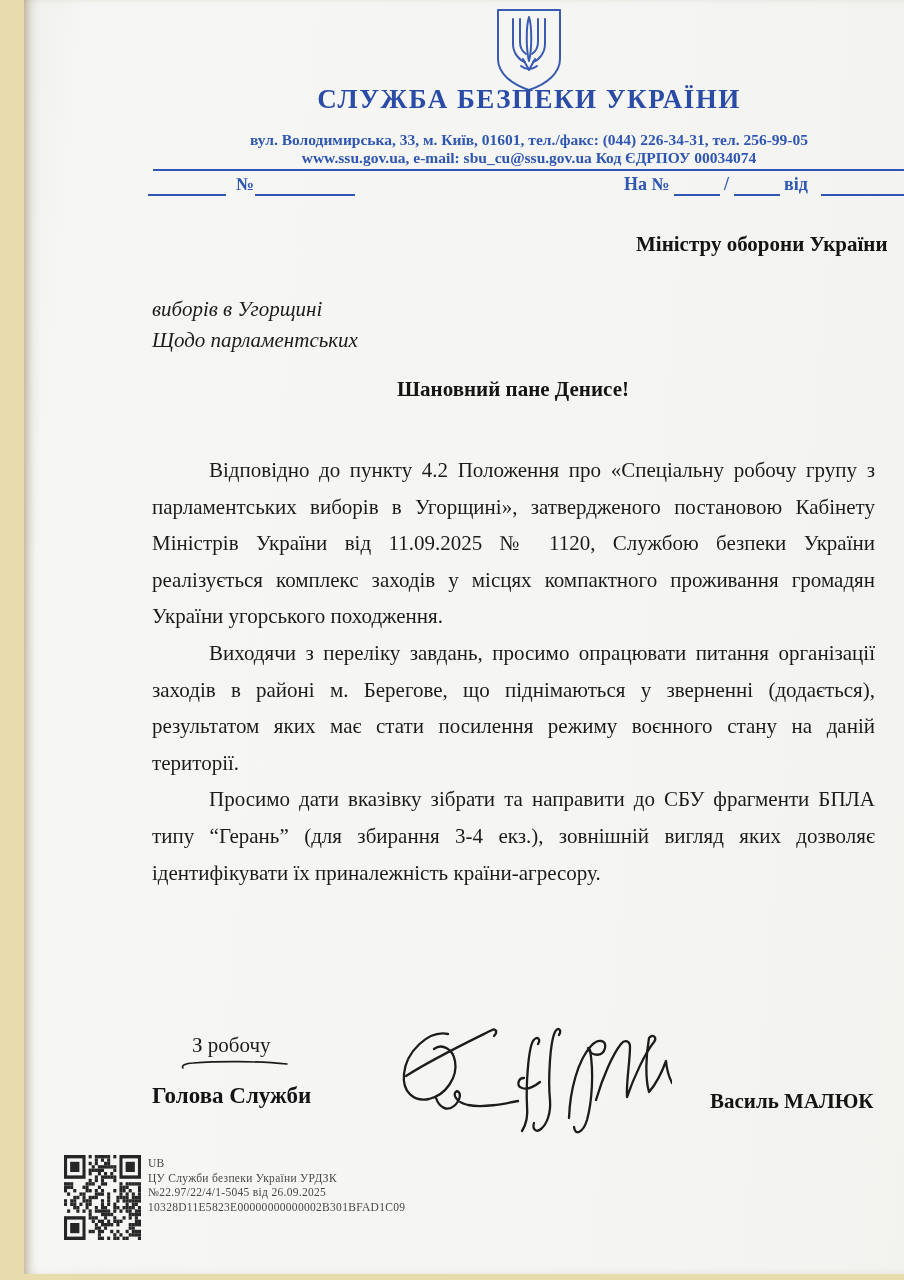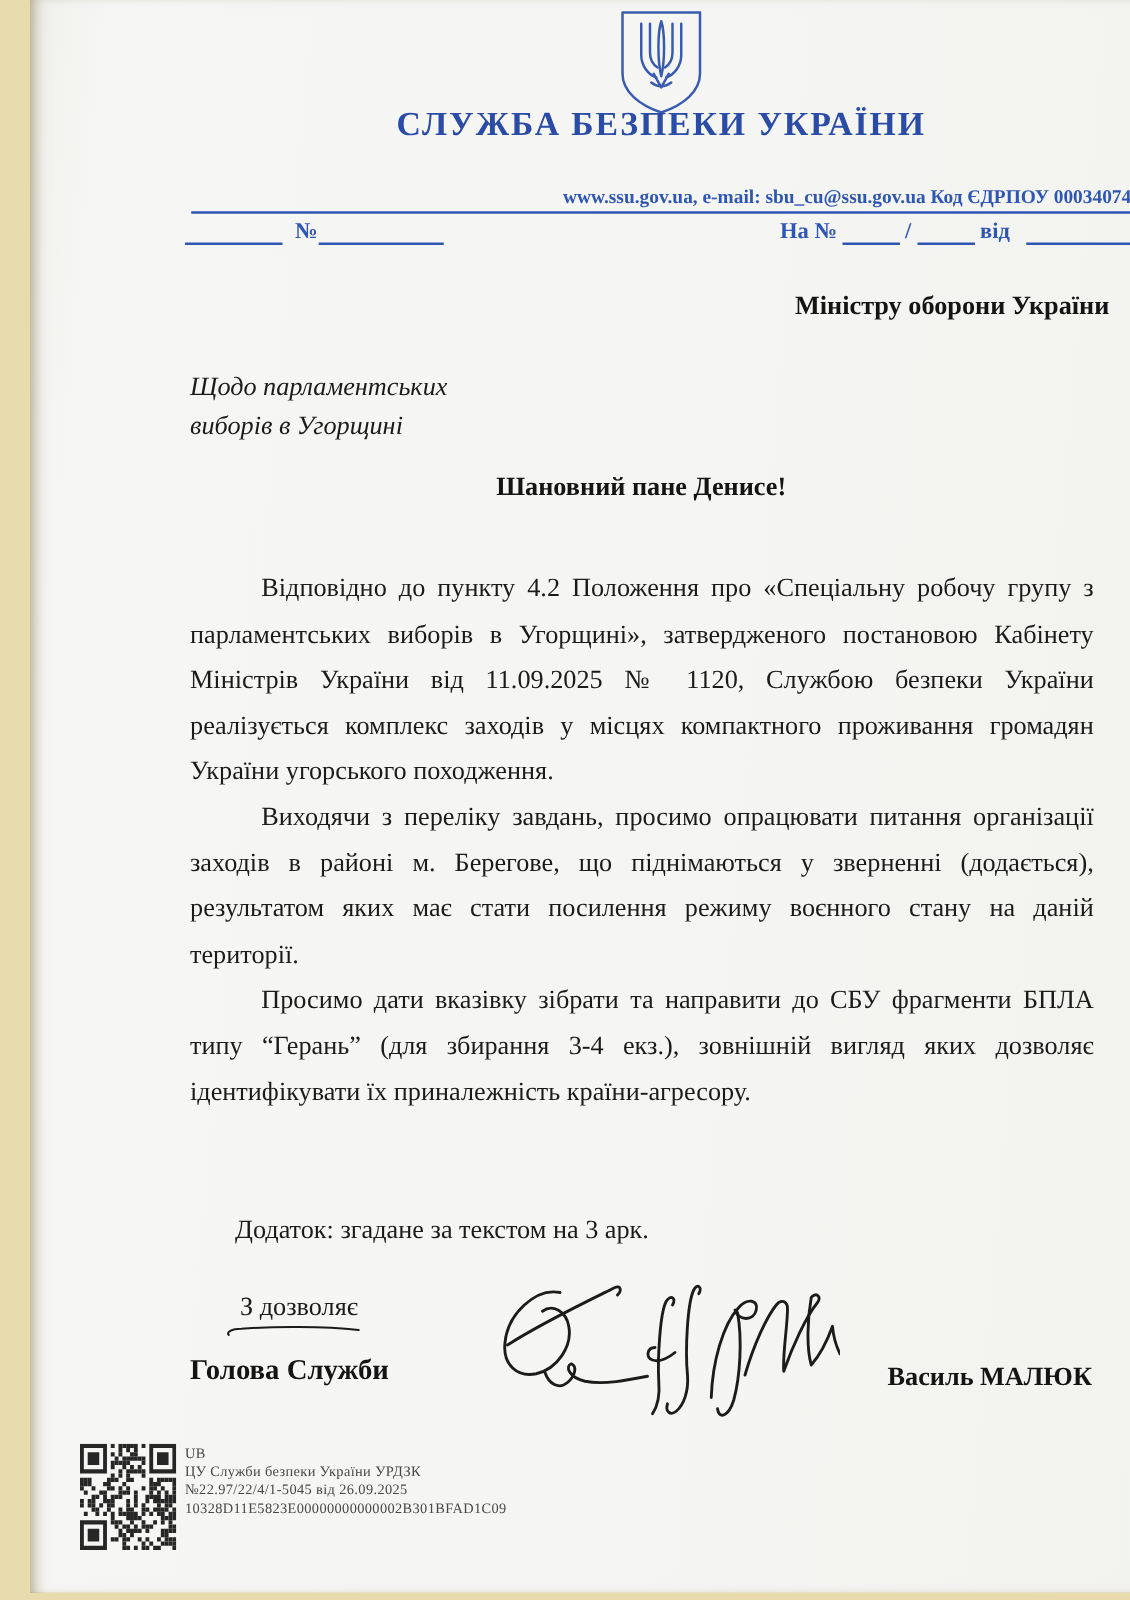--- a/index.html
+++ b/index.html
@@ -18,21 +18,21 @@
   }
   .abs{position:absolute;}
   
   .emblem{left:466px;top:7px;width:78px;height:86px;}
   .org-name{
     left:129px;top:84px;width:752px;text-align:center;
     font-size:27px;font-weight:bold;letter-spacing:1.5px;color:#2b4ca6;
   }
   .addr{left:129px;width:752px;text-align:center;color:#2e56b2;font-weight:bold;font-size:15.5px;white-space:nowrap;}
   .addr1{top:131px;}
-  .addr2{top:149px;text-align:right;}
+  .addr2{top:149px;}
   .rule{left:129px;top:169px;width:764px;height:2px;background:#2e56b2;}
   
   .ref-label{top:174px;font-size:18px;color:#2e56b2;font-weight:bold;}
   .blank{top:194px;height:2px;background:#2e56b2;}
   
   .addressee{left:592px;top:230px;font-size:21px;font-weight:bold;color:#141414;line-height:28px;margin-left:20px;}
   .subject{left:128px;top:294px;font-size:21px;font-style:italic;color:#1b1b1b;line-height:31px;}
   .salutation{left:113px;top:377px;width:752px;text-align:center;font-size:21px;font-weight:bold;color:#141414;}
   
   .body-text{
@@ -62,53 +62,53 @@
     <path d="M39 10 c-3 9 -3 32 0 44 c3 -12 3 -35 0 -44 Z"></path>
     <path d="M23 12 v25 c0 9 6 16 12 18"></path>
     <path d="M30 12 v23 c0 6 3 10 6 12"></path>
     <path d="M55 12 v25 c0 9 -6 16 -12 18"></path>
     <path d="M48 12 v23 c0 6 -3 10 -6 12"></path>
     <path d="M33 52 c2 4 4 7 6 11 c2 -4 4 -7 6 -11"></path>
     <path d="M31 59 c5 4 11 4 16 0"></path>
   </svg>
 
   <div class="abs org-name">СЛУЖБА БЕЗПЕКИ УКРАЇНИ</div>
+  <div class="abs addr addr1">вул. Володимирська, 33, м. Київ, 01601, тел./факс: (044) 226-34-31, тел. 256-99-05</div>
   <div class="abs addr addr2">www.ssu.gov.ua, e-mail: sbu_cu@ssu.gov.ua Код ЄДРПОУ 00034074</div>
   <div class="abs rule"></div>
 
   <div class="abs blank" style="left:124px;width:78px;"></div>
   <div class="abs ref-label" style="left:212px;">№</div>
   <div class="abs blank" style="left:231px;width:100px;"></div>
   <div class="abs ref-label" style="left:600px;">На №</div>
   <div class="abs blank" style="left:650px;width:46px;"></div>
   <div class="abs ref-label" style="left:700px;">/</div>
   <div class="abs blank" style="left:710px;width:46px;"></div>
   <div class="abs ref-label" style="left:760px;">від</div>
   <div class="abs blank" style="left:797px;width:92px;"></div>
 
   <div class="abs addressee">
     <div>Міністру оборони України</div>
   </div>
 
   <div class="abs subject">
+    <div>виборів в Угорщині</div>
     <div>Щодо парламентських</div>
-    <div>виборів в Угорщині</div>
   </div>
 
   <div class="abs salutation">Шановний пане Денисе!</div>
 
   <div class="abs body-text">
     <p>Відповідно до пункту 4.2 Положення про «Спеціальну робочу групу з парламентських виборів в Угорщині», затвердженого постановою Кабінету Міністрів України від 11.09.2025 № 1120, Службою безпеки України реалізується комплекс заходів у місцях компактного проживання громадян України угорського походження.</p>
     <p>Виходячи з переліку завдань, просимо опрацювати питання організації заходів в районі м. Берегове, що піднімаються у зверненні (додається), результатом яких має стати посилення режиму воєнного стану на даній території.</p>
     <p>Просимо дати вказівку зібрати та направити до СБУ фрагменти БПЛА типу “Герань” (для збирання 3-4 екз.), зовнішній вигляд яких дозволяє ідентифікувати їх приналежність країни-агресору.</p>
   </div>
 
-  <div class="abs attachment">Додаток: згадане за текстом на 3 арк.</div>
-
-  <div class="abs closing">З дозволяє</div>
+
+  <div class="abs closing">З робочу</div>
   <svg class="abs closing-underline" viewBox="0 0 112 12" fill="none" stroke="#1b1b1b" stroke-width="1.6" stroke-linecap="round">
     <path d="M4 9 C2 7 6 4 14 4 C40 2 80 2 108 5"></path>
   </svg>
   <div class="abs position-title">Голова Служби</div>
 
   <svg class="abs signature" viewBox="0 0 276 122" fill="none" stroke="#1c1c1c" stroke-width="2.3" stroke-linecap="round" stroke-linejoin="round">
 
     <path d="M10 54 C38 36 80 16 96 8 c4 -2 6 2 2 6"></path>
     <path d="M52 12 C32 8 10 30 8 52 c-2 18 10 28 25 25 c17 -4 29 -22 26 -38 c-2 -12 -13 -18 -21 -12"></path>
     <path d="M40 76 c3 9 11 14 18 8 c6 -5 8 -13 3 -15 c-5 2 -2 11 11 14 c15 3 35 -1 50 -4"></path>

